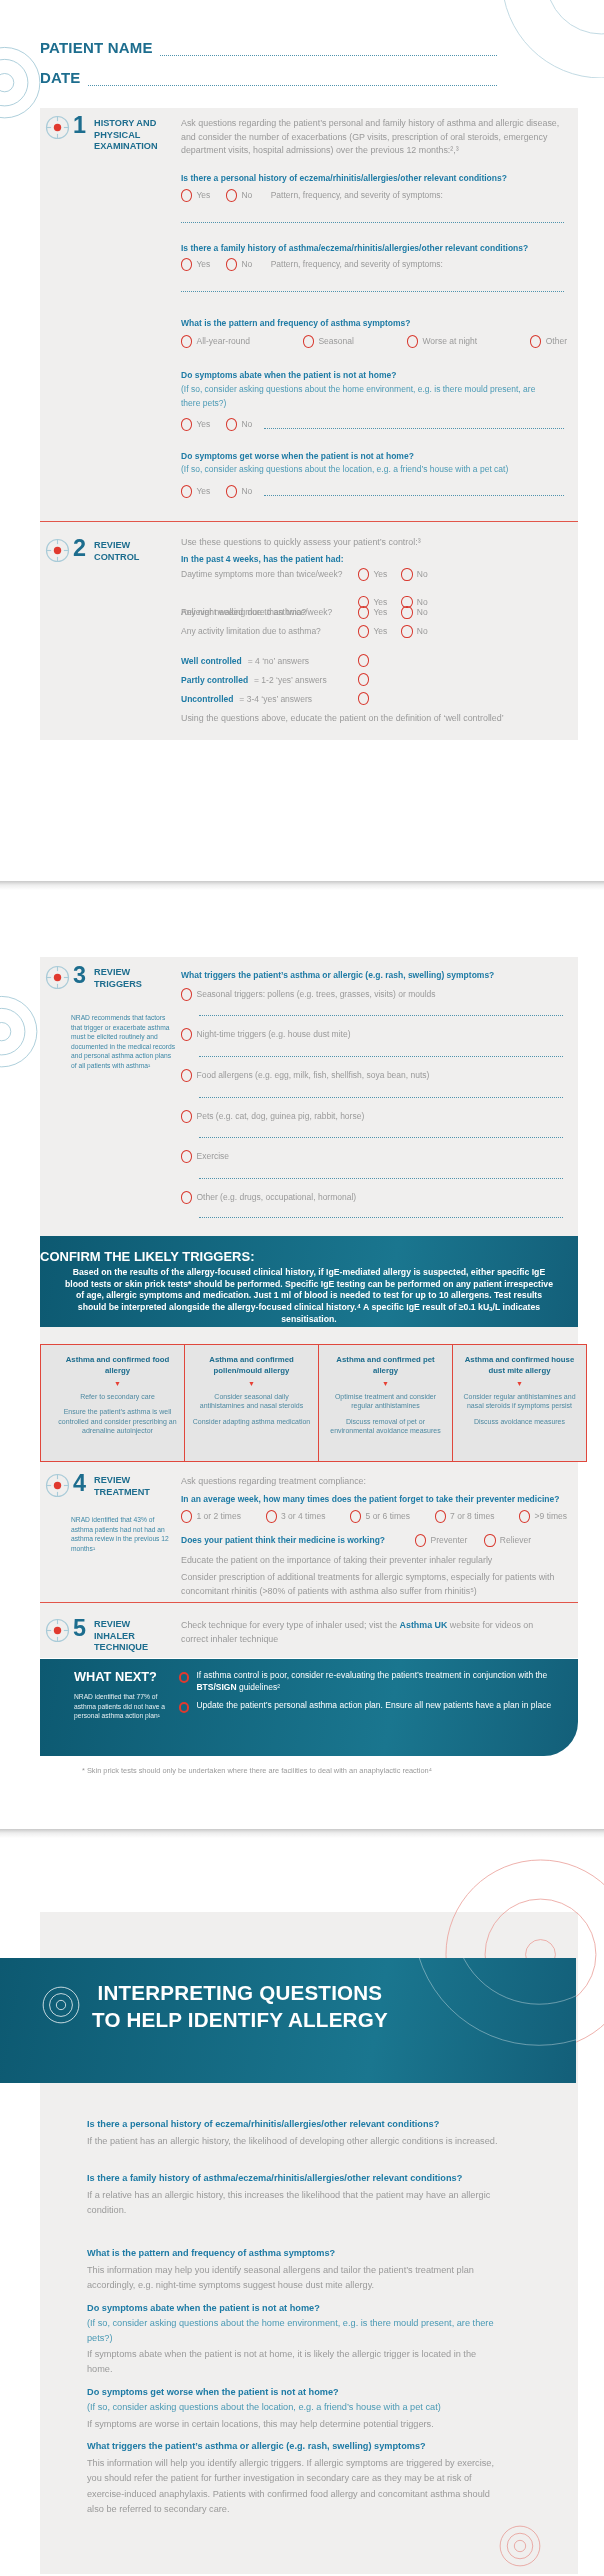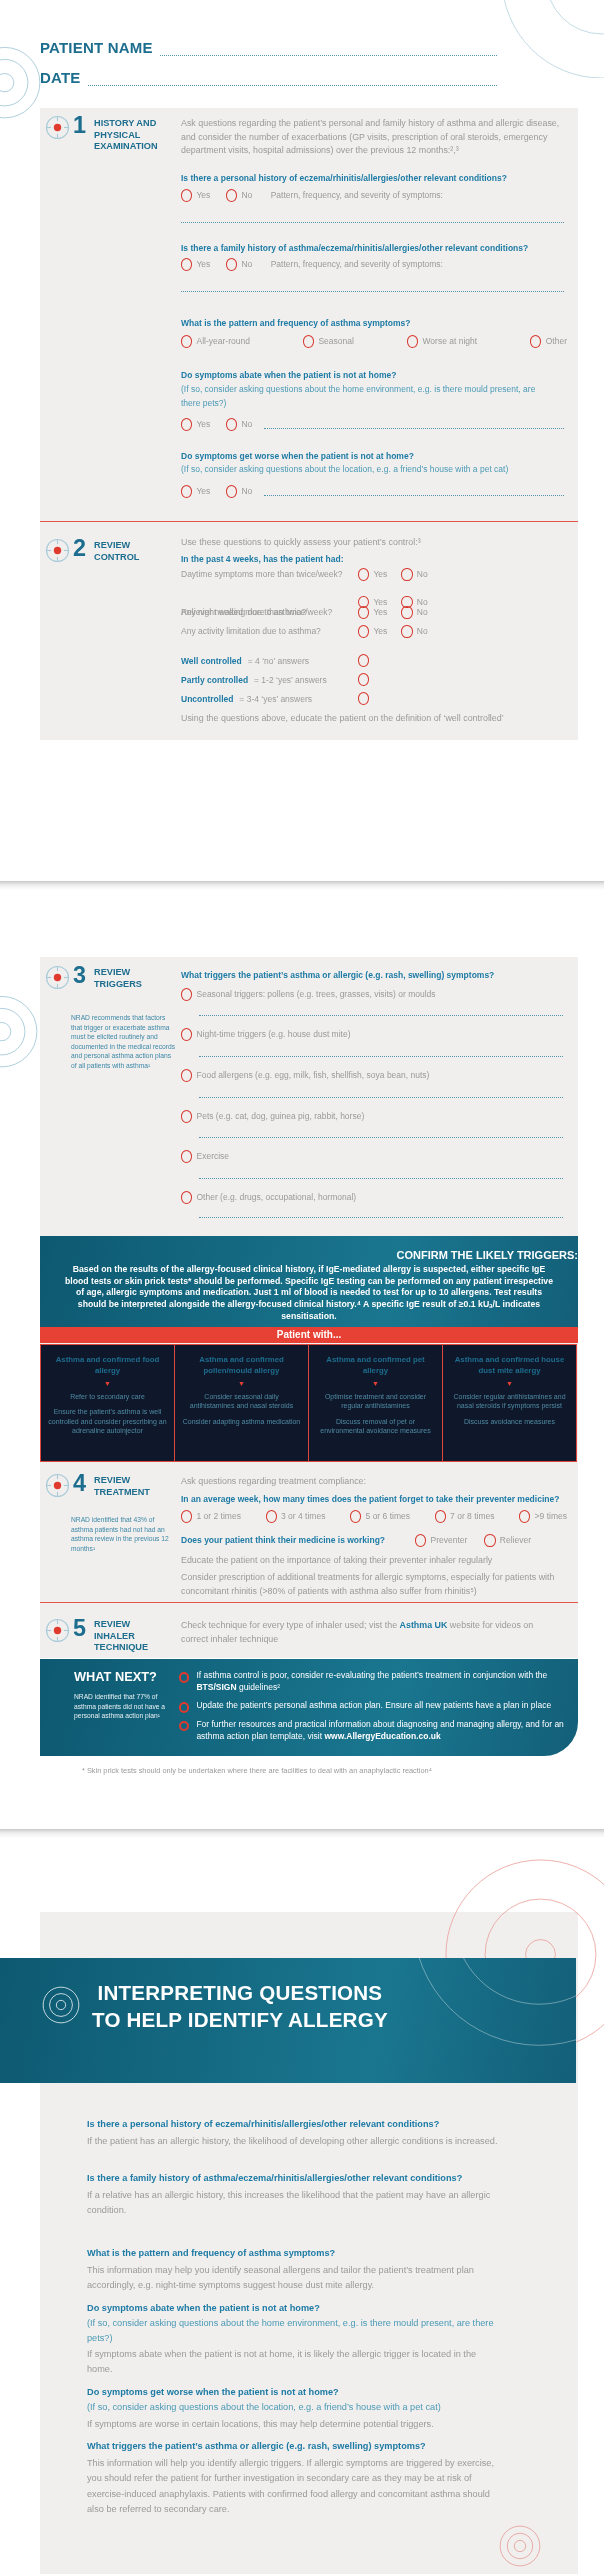--- a/index.html
+++ b/index.html
@@ -27,28 +27,28 @@
   .optgroup{display:flex;align-items:center;}
   
   .tealbox{background:linear-gradient(100deg,#0d5971 0%,#1a768f 65%,#135f79 100%);color:#fff;}
   .br-round{border-bottom-right-radius:34px;}
   .bannertext{font-size:10.6px;line-height:15.2px;font-weight:bold;text-align:center;color:#fff;}
   .redbar{background:#e74034;color:#fff;font-weight:bold;text-align:center;}
   .divider-red{border-top:1.4px solid #e25549;height:0;}
   .pagebreak{position:absolute;left:0;width:605px;height:9.2px;
              background:linear-gradient(#c9c9c9,#eeeeee 45%,#ffffff);}
   
-  .colwrap{position:absolute;display:flex;border:1.4px solid #e0473c;background:#0f172a;}
+  .colwrap{position:absolute;display:flex;border:1.4px solid #e0473c;background:#e5e5e5;padding-left:10px;}
   .pcol{flex:1;padding:10px 7px 5.7px;text-align:center;}
   .pcol + .pcol{border-left:1.4px solid #e0473c;}
   .colhead{font-size:7.8px;line-height:10.6px;font-weight:bold;color:#1d6d8e;}
   .coltri{color:#e74034;font-size:7px;margin:3.5px 0 5px;}
   .colbody{font-size:7px;line-height:9.6px;color:#4f8aa2;margin:0 0 5.7px;}
   
-  .confirm-title{font-size:11px;font-weight:bold;text-align:right;}
+  .confirm-title{font-size:13px;font-weight:bold;text-align:left;}
   .confirm-body{font-size:8.7px;line-height:11.6px;font-weight:bold;text-align:center;}
   
   .wn-title{font-size:12.8px;font-weight:bold;color:#fff;}
   .wn-side{font-size:6.7px;line-height:9.6px;color:#e8f1f4;}
   .wn-bullet{display:flex;margin-bottom:6.4px;}
   .wn-ring{width:6.4px;height:6.4px;border:2.1px solid #e0392e;border-radius:50%;background:#fff0;
            margin:2.1px 7px 0 0;flex:none;}
   .wn-text{font-size:8.5px;line-height:11.7px;color:#fff;}
   .b{font-weight:bold;}
   
@@ -272,21 +272,20 @@
     <span class="radio"></span>
     <span class="rlbl">Other (e.g. drugs, occupational, hormonal)</span>
   </div>
   <div class="abs dotline" style="left:199px;top:1217px;width:364px;"></div>
 
   <div class="abs tealbox" style="left:40px;top:1236px;width:538px;height:91px;">
     <div class="confirm-title" style="margin-top:12.8px;">CONFIRM THE LIKELY TRIGGERS:</div>
     <div class="confirm-body" style="width:496px;margin:3.5px auto 0;">Based on the results of the allergy-focused clinical history, if IgE-mediated allergy is suspected, either specific IgE blood tests or skin prick tests* should be performed. Specific IgE testing can be performed on any patient irrespective of age, allergic symptoms and medication. Just 1 ml of blood is needed to test for up to 10 allergens. Test results should be interpreted alongside the allergy-focused clinical history.⁴ A specific IgE result of ≥0.1 kUₐ/L indicates sensitisation.</div>
   </div>
 
-  <div class="abs redbar" style="left:40px;top:1327px;width:538px;height:16.3px;line-height:16.3px;font-size:10px;">Patient with...</div>
   <div class="colwrap" style="left:40px;top:1344px;width:535px;height:116px;">
     <div class="pcol">
       <div class="colhead">Asthma and confirmed food allergy</div>
       <div class="coltri">▼</div>
       <p class="colbody">Refer to secondary care</p>
       <p class="colbody">Ensure the patient’s asthma is well controlled and consider prescribing an adrenaline autoinjector</p>
     </div>
     <div class="pcol">
       <div class="colhead">Asthma and confirmed pollen/mould allergy</div>
       <div class="coltri">▼</div>
@@ -376,24 +375,20 @@
     <div class="wn-title" style="position:absolute;left:34px;top:10px;">WHAT NEXT?</div>
     <div class="wn-side" style="position:absolute;left:34px;top:33px;width:92px;">NRAD identified that 77% of asthma patients did not have a personal asthma action plan¹</div>
     <div style="position:absolute;left:139px;top:11.3px;width:389px;">
       <div class="wn-bullet">
         <span class="wn-ring"></span>
         <span class="wn-text"><span>If asthma control is poor, consider re-evaluating the patient’s treatment in conjunction with the </span><span class="b">BTS/SIGN</span><span> guidelines²</span></span>
       </div>
       <div class="wn-bullet">
         <span class="wn-ring"></span>
         <span class="wn-text">Update the patient’s personal asthma action plan. Ensure all new patients have a plan in place</span>
-      </div>
-      <div class="wn-bullet">
-        <span class="wn-ring"></span>
-        <span class="wn-text"><span>For further resources and practical information about diagnosing and managing allergy, and for an asthma action plan template, visit </span><span class="b">www.AllergyEducation.co.uk</span></span>
       </div>
     </div>
   </div>
 
   <div class="abs footnote" style="left:82px;top:1766px;width:454px;">* Skin prick tests should only be undertaken where there are facilities to deal with an anaphylactic reaction⁴</div>
 
   <div class="pagebreak" style="top:1829px;"></div>
 
   <div class="graybox" style="left:40px;top:1912px;width:538px;height:662px;"></div>
 

